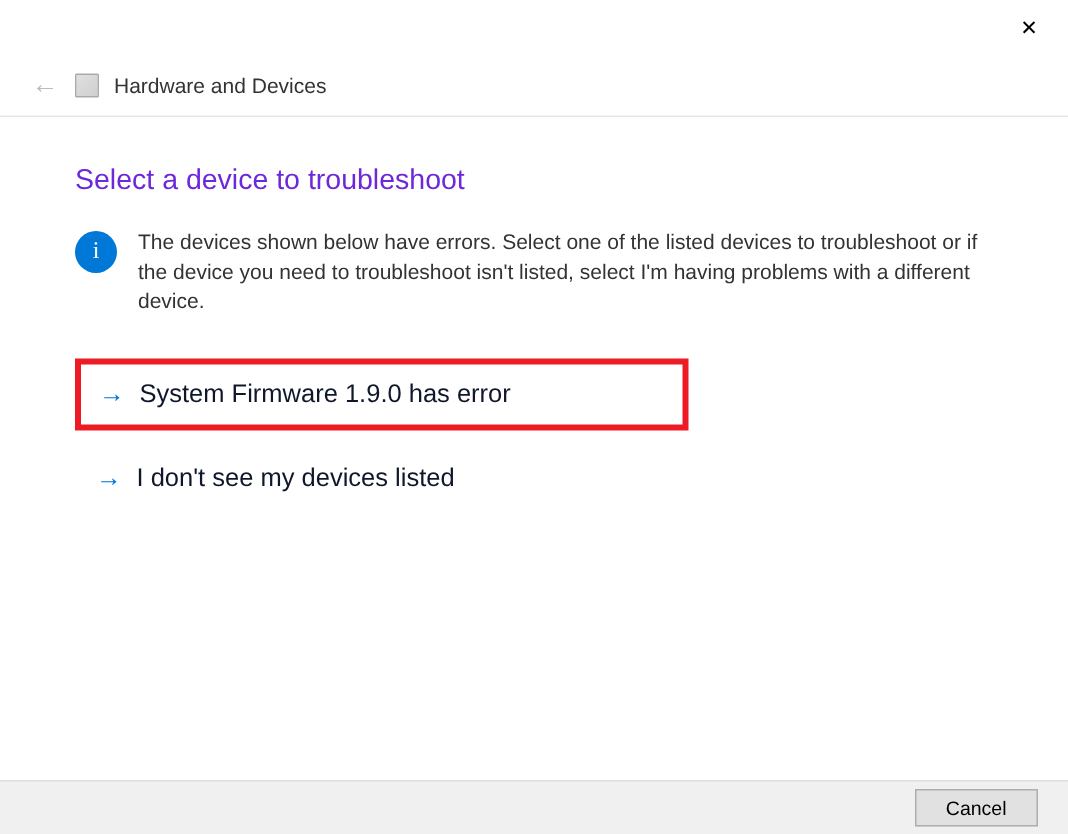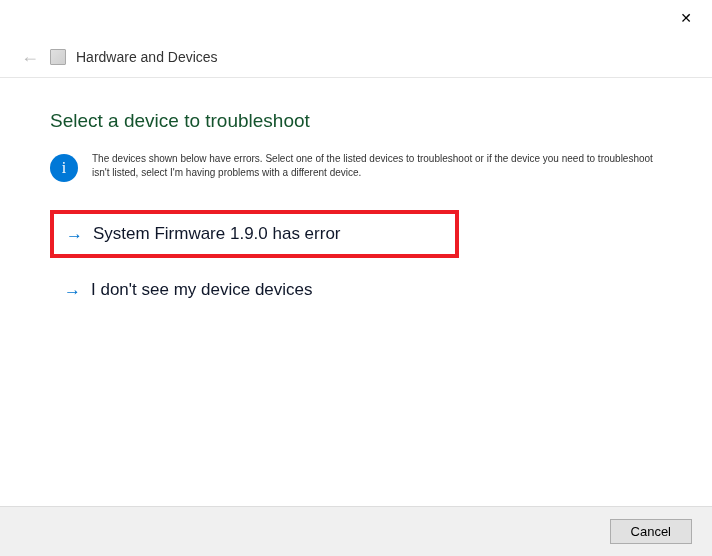--- a/index.html
+++ b/index.html
@@ -57,21 +57,21 @@
       text-align: right;
     }
     .divider {
       border-top: 1px solid #e6e6e6;
       margin-top: 4px;
     }
     .content {
       padding: 32px 50px 0 50px;
     }
     .heading {
-      color: #14532d;
+      color: #6d28d9;
       font-size: 19px;
       font-weight: 400;
       margin-bottom: 20px;
     }
     .info-row {
       display: flex;
       align-items: flex-start;
       gap: 14px;
       margin-bottom: 28px;
     }
@@ -83,21 +83,21 @@
       background: #0078d7;
       color: #fff;
       font-family: Georgia, serif;
       font-size: 16px;
       display: flex;
       align-items: center;
       justify-content: center;
       margin-top: 2px;
     }
     .info-text {
-      font-size: 10px;
+      font-size: 14px;
       color: #333;
       line-height: 1.4;
     }
     .option-box {
       border: 1px solid #d0e0ee;
       padding: 12px 14px;
       margin-bottom: 18px;
       display: flex;
       align-items: center;
       gap: 10px;
@@ -124,21 +124,21 @@
       padding: 4px 14px;
       cursor: pointer;
     }
     .footer {
       position: absolute;
       bottom: 0;
       left: 0;
       right: 0;
       border-top: 1px solid #ddd;
       background: #f0f0f0;
-      height: 50px;
+      height: 36px;
       display: flex;
       align-items: center;
       justify-content: flex-end;
       padding-right: 20px;
     }
     .cancel-btn {
       background: #e1e1e1;
       border: 1px solid #adadad;
       padding: 4px 20px;
       font-size: 13px;
@@ -171,19 +171,19 @@
     <div class="info-text">The devices shown below have errors. Select one of the listed devices to troubleshoot or if the device you need to troubleshoot isn't listed, select I'm having problems with a different device.</div>
   </div>
 
   <div class="option-box highlighted">
     <span class="option-arrow">→</span>
     <span class="option-label">System Firmware 1.9.0 has error</span>
   </div>
 
   <div class="option-link">
     <span class="option-arrow">→</span>
-    <span class="option-label">I don't see my device devices</span>
+    <span class="option-label">I don't see my devices listed</span>
   </div>
 </div>
 
 <div class="footer">
   <button class="cancel-btn">Cancel</button>
 </div>
 
 </body></html>

